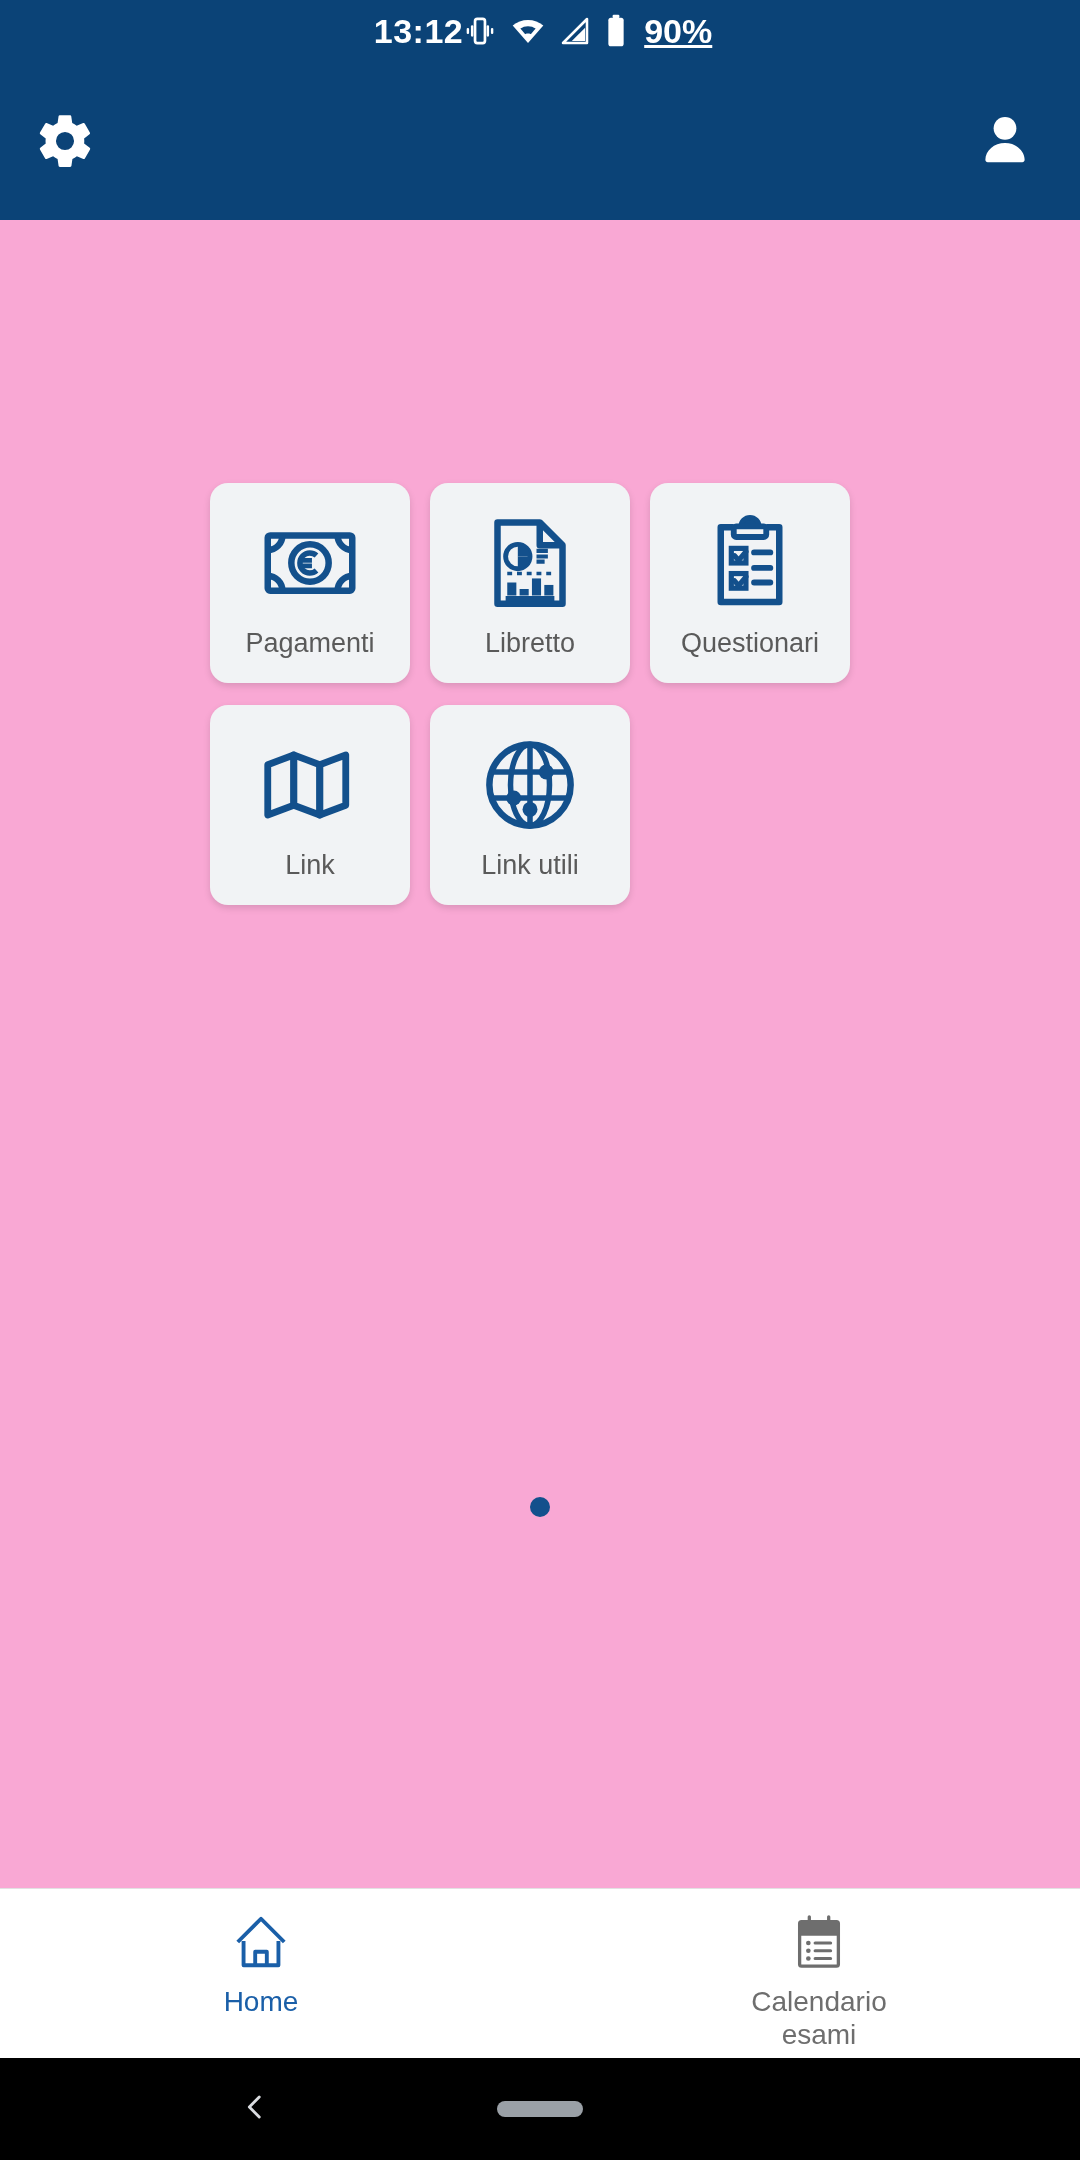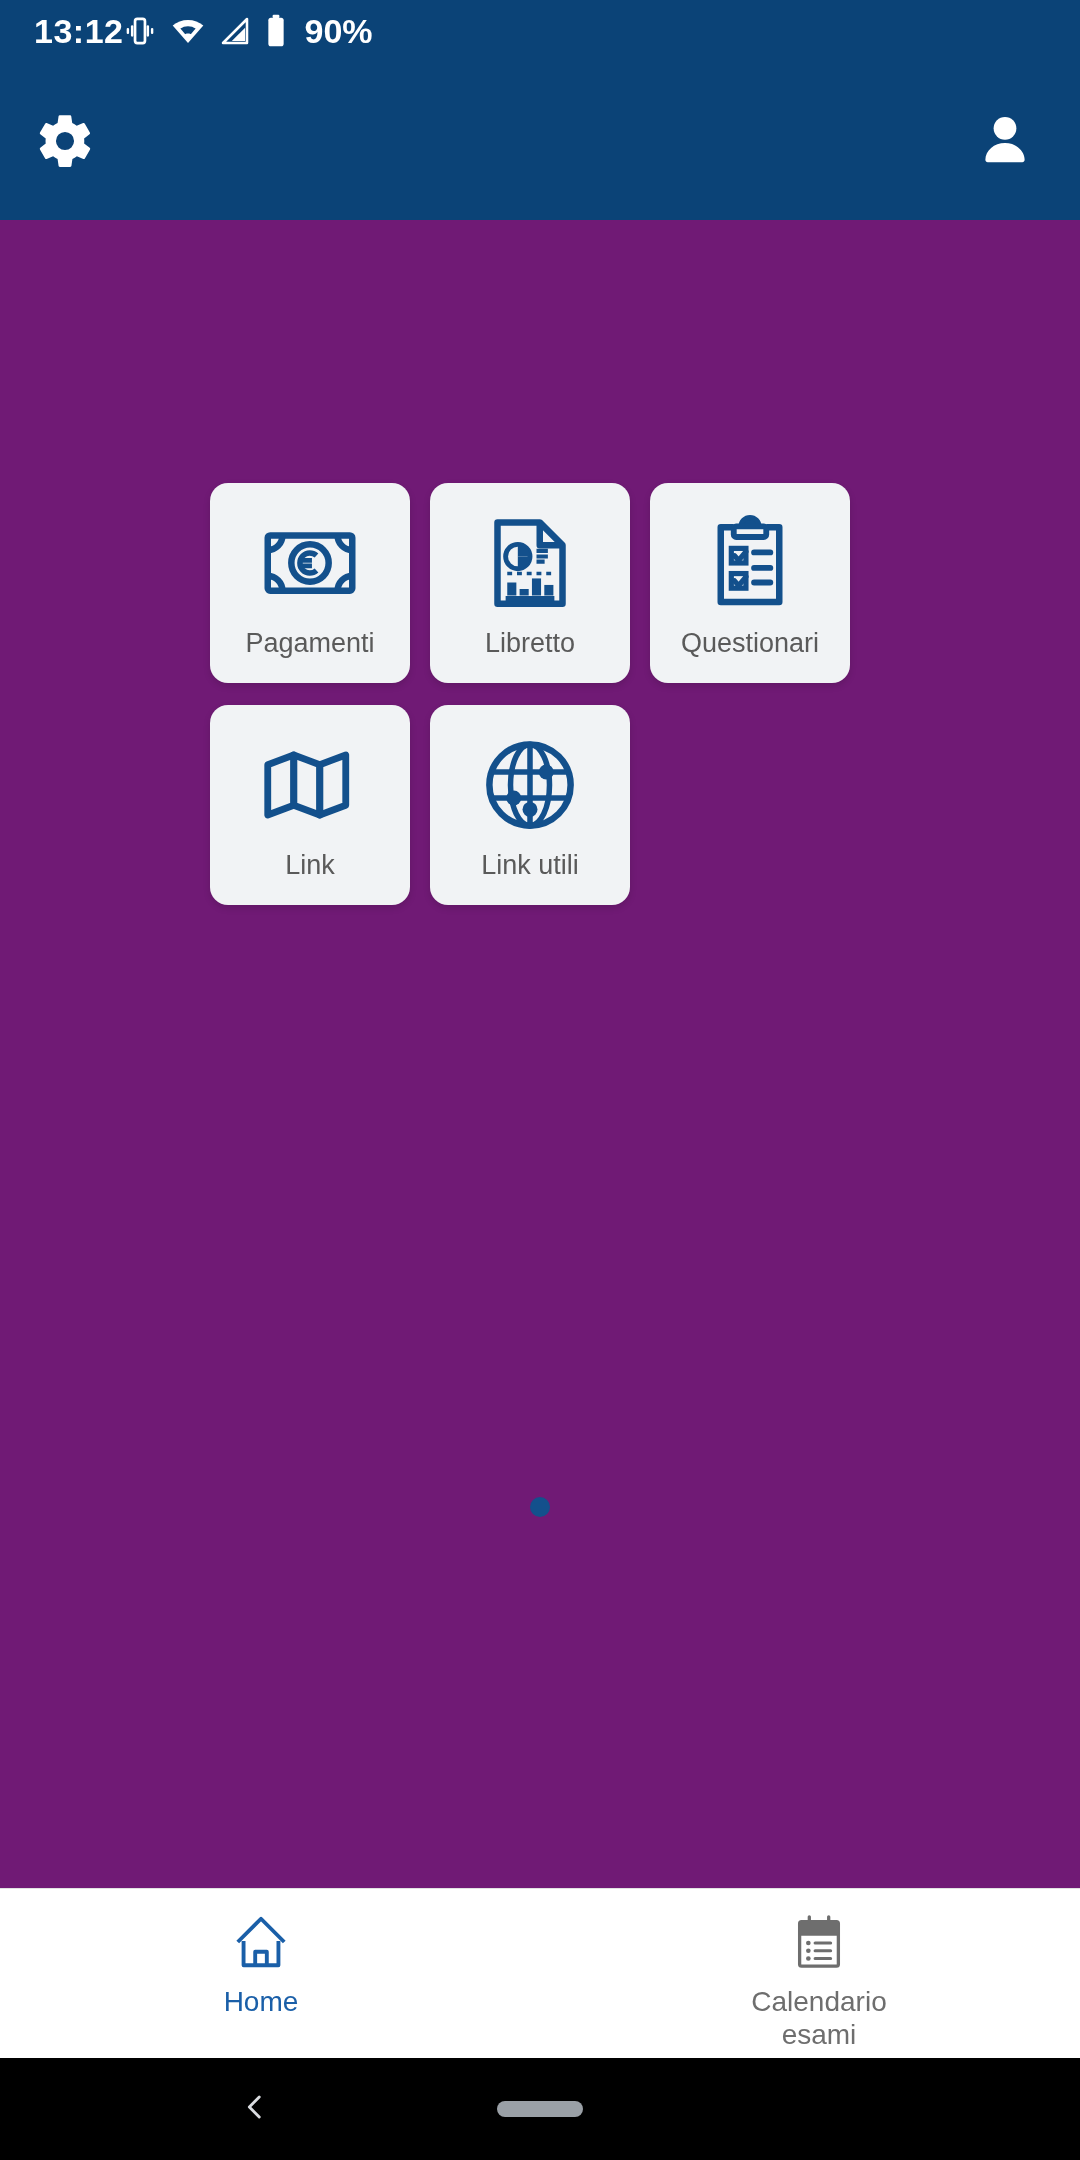--- a/index.html
+++ b/index.html
@@ -7,39 +7,39 @@
   body {
     font-family:"Liberation Sans", sans-serif;
     background:#ffffff;
     overflow:hidden;
   }
   .phone { width:1080px; height:2160px; display:flex; flex-direction:column; position:relative; }
 
   
   .statusbar {
     height:62px; background:#0B4377; color:#fff;
-    display:flex; align-items:center; justify-content:flex-start;
+    display:flex; align-items:center; justify-content:center;
     padding:0 28px 0 34px; flex:0 0 auto;
   }
   .clock { font-size:34px; font-weight:700; letter-spacing:.5px; line-height:1; }
-  .sys-icons { display:flex; align-items:center; gap:13px; }
+  .sys-icons { display:flex; align-items:center; gap:13px;text-decoration:underline; }
   .sys-icons svg { display:block; }
   .batt-pct { font-size:34px; font-weight:700; margin-left:3px; line-height:1; }
 
   
   .appbar {
     height:158px; background:#0B4377;
     display:flex; align-items:center; justify-content:space-between;
     padding:0 44px 0 34px; flex:0 0 auto;
   }
   .appbar svg { display:block; }
 
   
   .content {
-    flex:1 1 auto; background:#701a75; position:relative;
+    flex:1 1 auto; background:#f9a8d4; position:relative;
     display:flex; flex-direction:column; align-items:center;
   }
   .grid {
     width:660px; margin-top:263px;
     display:grid; grid-template-columns:repeat(3,200px);
     gap:22px 20px;
   }
   .tile {
     width:200px; height:200px; background:#F1F3F5; border-radius:18px;
     box-shadow:0 3px 7px rgba(0,0,0,.13);

